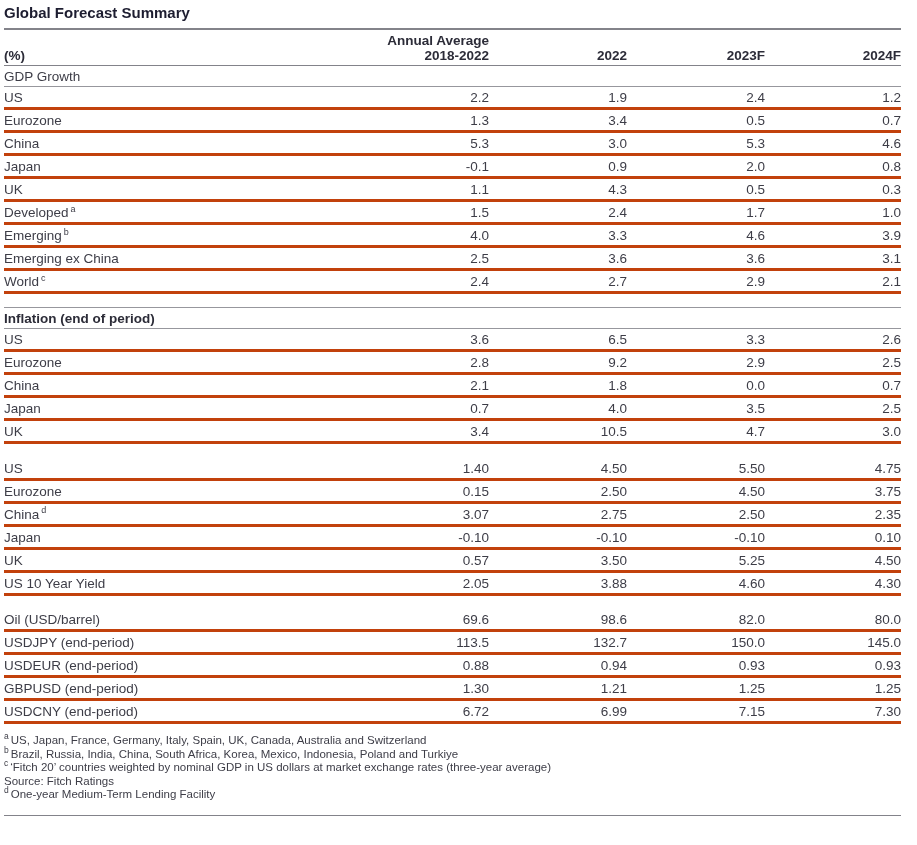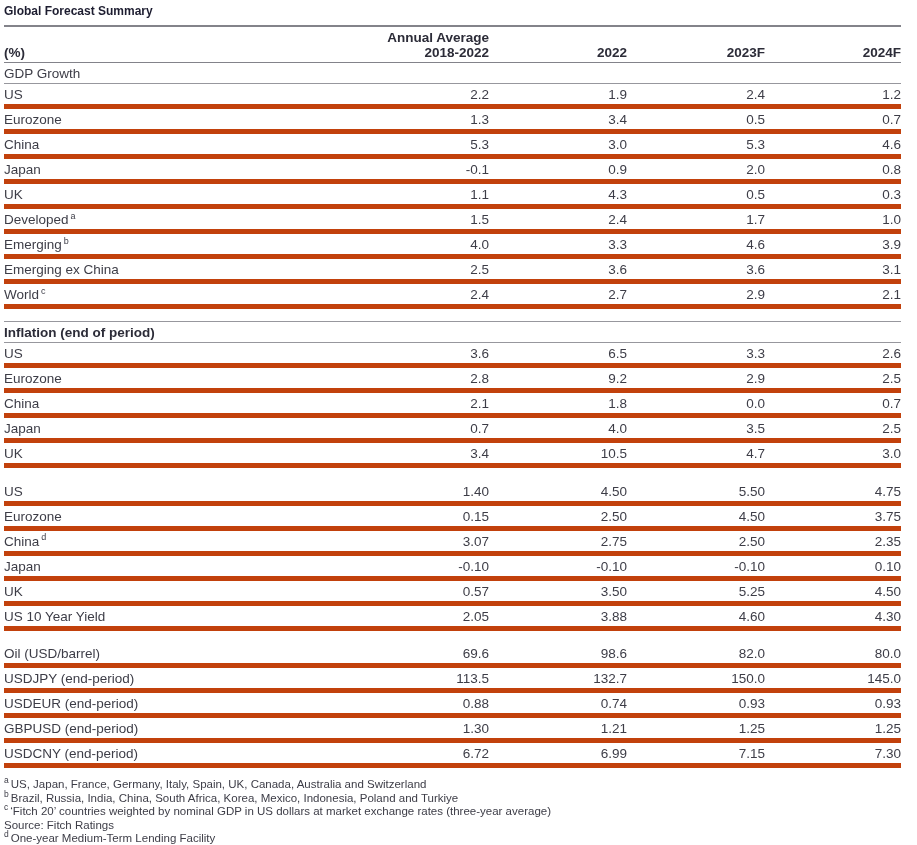--- a/index.html
+++ b/index.html
@@ -10,21 +10,21 @@
     width: 917px;
   }
   .page {
     width: 917px;
     height: 845px;
     padding: 2px 16px 0 4px;
     overflow: hidden;
     background: #ffffff;
   }
   .title {
-    font-size: 12px;
+    font-size: 15px;
     font-weight: 700;
     color: #1d1d30;
     margin: 2px 0 7px 0;
   }
   table.forecast {
     width: 100%;
     border-collapse: collapse;
     table-layout: fixed;
     font-size: 13.5px;
   }
@@ -49,21 +49,21 @@
   tr.section-row {
     border-top: 1px solid #97979d;
     border-bottom: 1px solid #97979d;
   }
   tr.section-row td {
     font-weight: 700;
     color: #2c2c38;
     margin-left: 36px;
   }
   tr.section-row.regular td { font-weight: 400; color: #3d3d47; }
-  tr.data-row { border-bottom: 5px solid #c2410c; }
+  tr.data-row { border-bottom: 3px solid #c2410c; }
   tr.spacer-row { border: none; }
   tr.spacer-row td { height: 15px; padding: 0; }
   sup.fn {
     font-size: 9px;
     line-height: 0;
     vertical-align: super;
     margin-left: 2px;
   }
   .footnotes {
     margin-top: 10px;
@@ -294,21 +294,21 @@
           <td><span>USDJPY (end-period)</span></td>
           <td class="num">113.5</td>
           <td class="num">132.7</td>
           <td class="num">150.0</td>
           <td class="num">145.0</td>
           <td class="num">135.0</td>
         </tr>
         <tr class="data-row">
           <td><span>USDEUR (end-period)</span></td>
           <td class="num">0.88</td>
-          <td class="num">0.74</td>
+          <td class="num">0.94</td>
           <td class="num">0.93</td>
           <td class="num">0.93</td>
           <td class="num">0.93</td>
         </tr>
         <tr class="data-row">
           <td><span>GBPUSD (end-period)</span></td>
           <td class="num">1.30</td>
           <td class="num">1.21</td>
           <td class="num">1.25</td>
           <td class="num">1.25</td>

